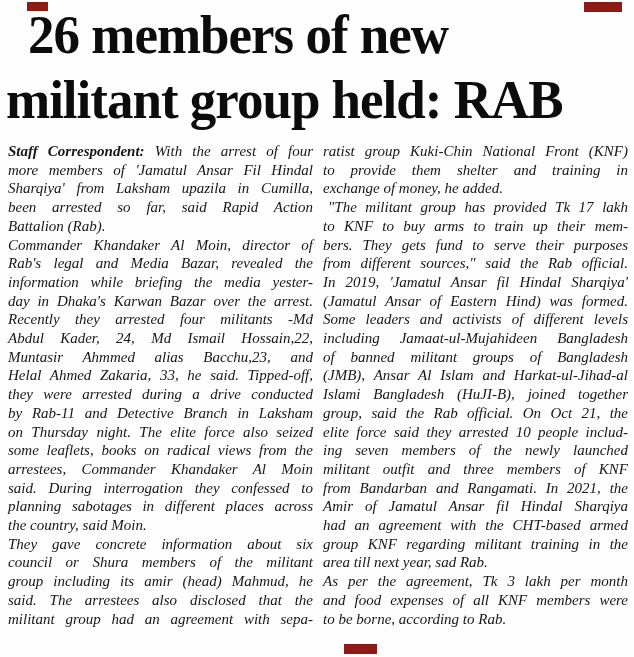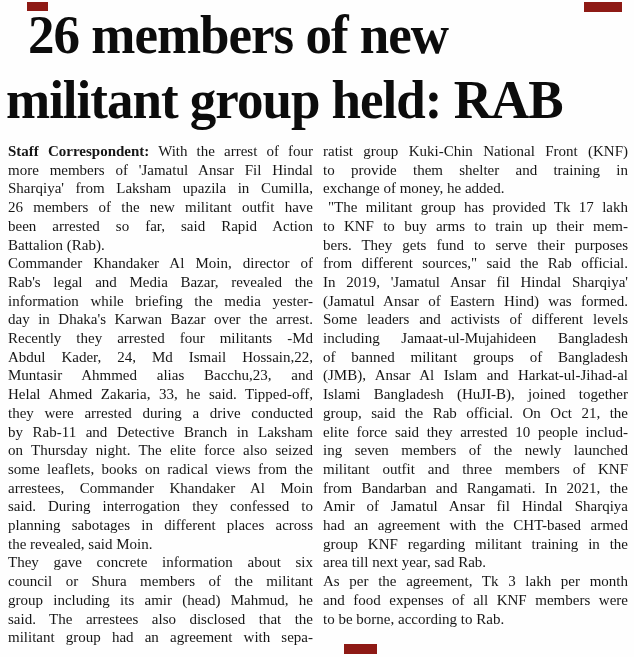--- a/index.html
+++ b/index.html
@@ -32,20 +32,21 @@
     transform: scaleY(1.04);
     transform-origin: left top;
   }
   .headline .hl1 { padding-left: 22px; }
   .columns {
     position: absolute;
     left: 8px; top: 142px;
     width: 620px;
     display: flex;
     gap: 10px;
+    font-style: italic;
   }
   .column { width: 305px; }
   .line {
     font-size: 15px;
     line-height: 18.7px;
     text-align: justify;
     text-align-last: justify;
     white-space: normal;
     color: #161616;
   }
@@ -65,41 +66,40 @@
     <div class="hl1">26 members of new</div>
     <div class="hl2">militant group held: RAB</div>
   </h1>
 
   <div class="columns">
     <div class="column">
         <div class="paragraph">
           <div class="line"><b>Staff Correspondent:</b> With the arrest of four</div>
           <div class="line">more members of 'Jamatul Ansar Fil Hindal</div>
           <div class="line">Sharqiya' from Laksham upazila in Cumilla,</div>
-          <div class="line">26 members of the new militant outfit have</div>
           <div class="line">been arrested so far, said Rapid Action</div>
           <div class="line last">Battalion (Rab).</div>
         </div>
         <div class="paragraph">
           <div class="line">Commander Khandaker Al Moin, director of</div>
           <div class="line">Rab's legal and Media Bazar, revealed the</div>
           <div class="line">information while briefing the media yester-</div>
           <div class="line">day in Dhaka's Karwan Bazar over the arrest.</div>
           <div class="line">Recently they arrested four militants -Md</div>
           <div class="line">Abdul Kader, 24, Md Ismail Hossain,22,</div>
           <div class="line">Muntasir Ahmmed alias Bacchu,23, and</div>
           <div class="line">Helal Ahmed Zakaria, 33, he said. Tipped-off,</div>
           <div class="line">they were arrested during a drive conducted</div>
           <div class="line">by Rab-11 and Detective Branch in Laksham</div>
           <div class="line">on Thursday night. The elite force also seized</div>
           <div class="line">some leaflets, books on radical views from the</div>
           <div class="line">arrestees, Commander Khandaker Al Moin</div>
           <div class="line">said. During interrogation they confessed to</div>
           <div class="line">planning sabotages in different places across</div>
-          <div class="line last">the revealed, said Moin.</div>
+          <div class="line last">the country, said Moin.</div>
         </div>
         <div class="paragraph">
           <div class="line">They gave concrete information about six</div>
           <div class="line">council or Shura members of the militant</div>
           <div class="line">group including its amir (head) Mahmud, he</div>
           <div class="line">said. The arrestees also disclosed that the</div>
           <div class="line">militant group had an agreement with sepa-</div>
         </div>
       </div>
     <div class="column">

